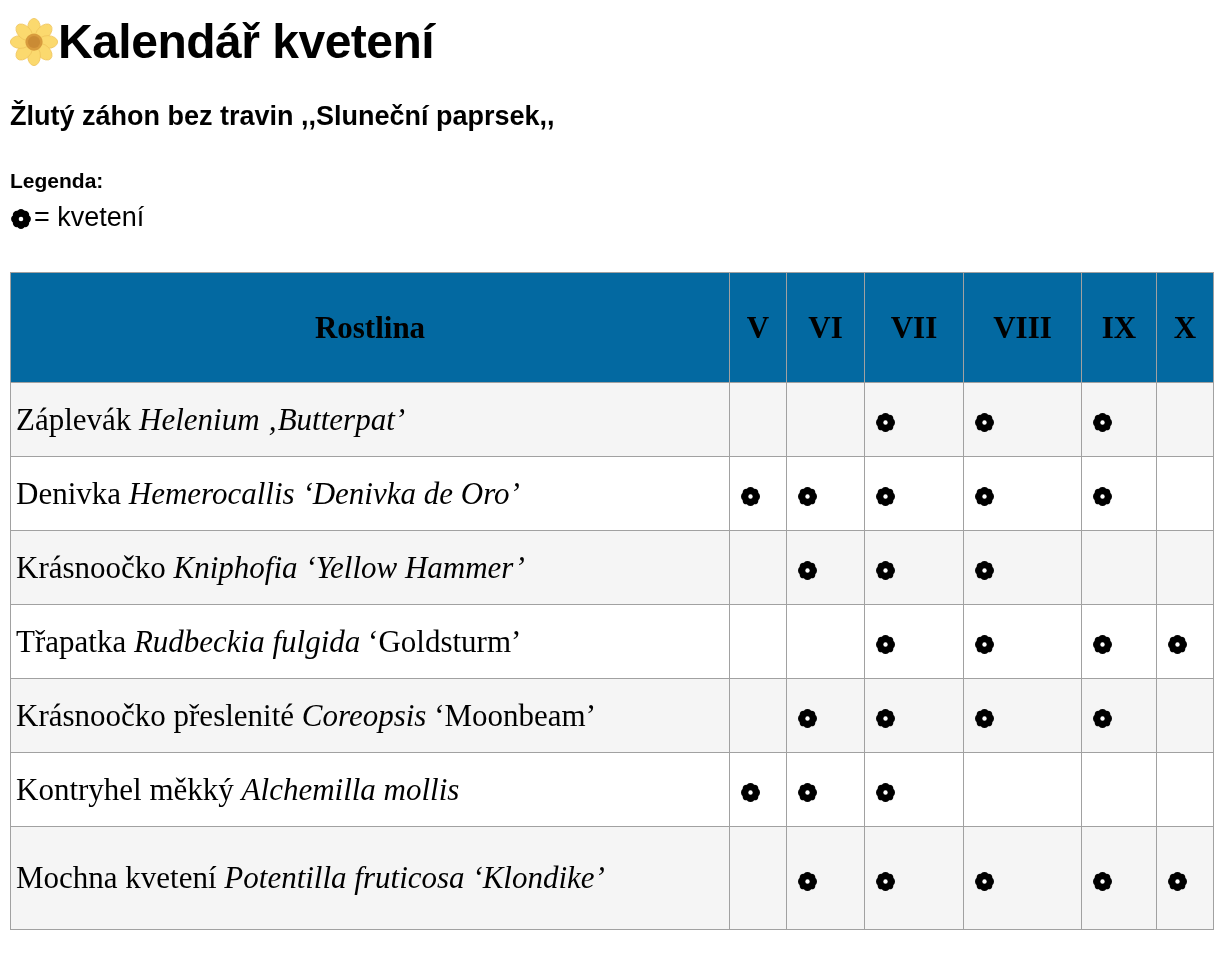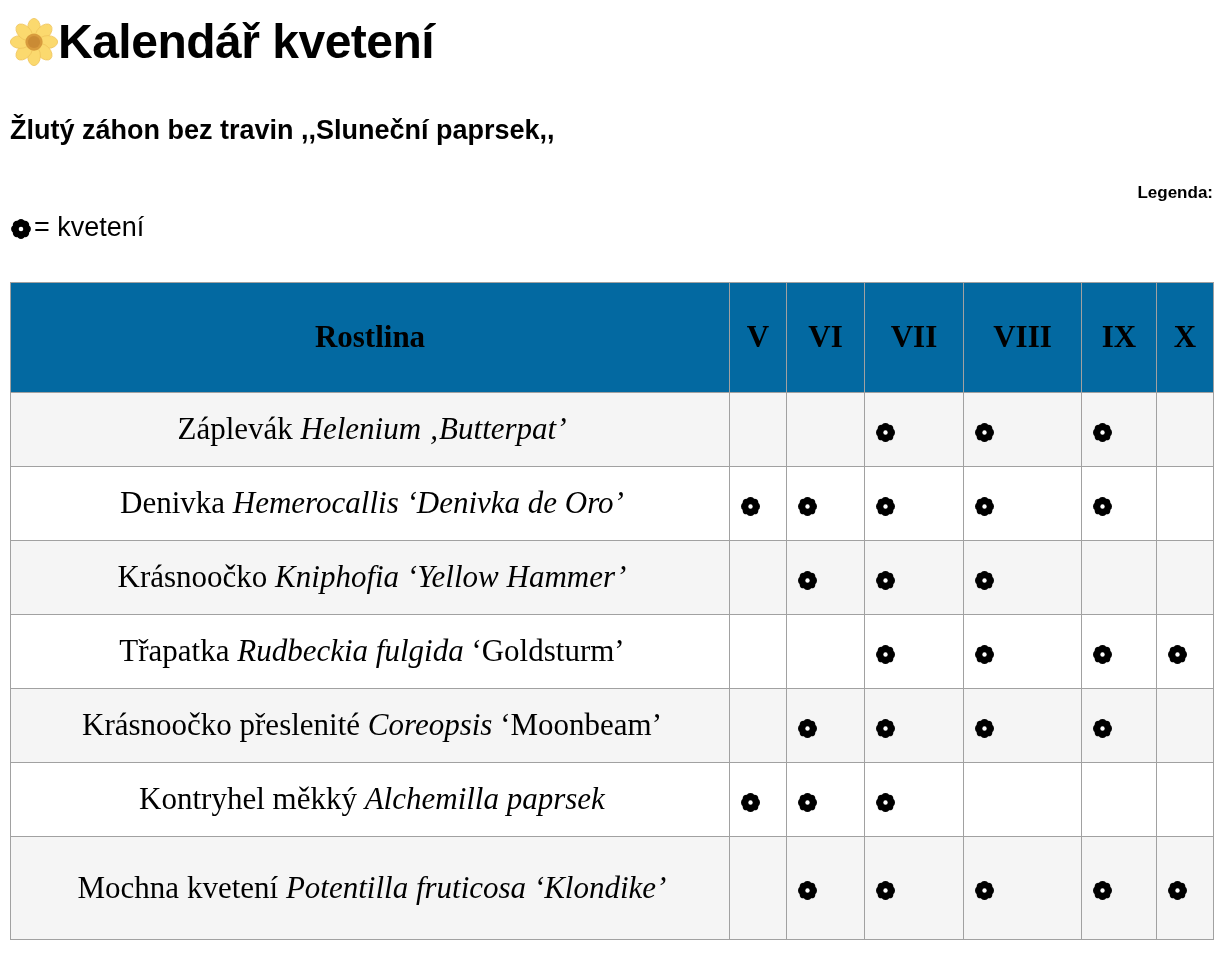--- a/index.html
+++ b/index.html
@@ -19,26 +19,26 @@
   h1.title{
     display:flex; align-items:center; gap:0;
     margin:14px 0 0 0;
     font-size:48px; font-weight:700; line-height:1.15;
     letter-spacing:-0.5px;
   }
   .title-flower{ width:48px; height:48px; flex:0 0 auto; display:inline-block; }
 
   
   .subtitle{
-    margin:46px 0 0 0;
+    margin:32px 0 0 0;
     font-size:27px; font-weight:700; line-height:1.15;
   }
   .legend-heading{
     margin:37px 0 0 0;
-    font-size:17px; font-weight:700; line-height:1.15;text-align:right;
+    font-size:21px; font-weight:700; line-height:1.15;
   }
   .legend-line{
     margin:9px 0 0 0;
     font-size:27px; line-height:1.15;
     display:flex; align-items:center; gap:2px;
   }
   .legend-line .florette{ width:22px; height:22px; }
 
   
   table.bloom{
@@ -59,21 +59,21 @@
     text-align:center; vertical-align:middle;
     background:#0369a1;
   }
   table.bloom tbody td{
     height:74px;
     font-size:31px;
     vertical-align:middle;
   }
   table.bloom tbody tr:nth-child(odd){ background:var(--alt-bg); }
   table.bloom tbody tr:last-child td{ height:103px; }
-  td.plant-cell{ text-align:center; padding-left:5px; }
+  td.plant-cell{ text-align:left; padding-left:5px; }
   td.month-cell{ text-align:left; padding-left:10px; }
   .italic{ font-style:italic; }
   .florette{ display:inline-block; vertical-align:middle; }
   td.month-cell .florette{ width:21px; height:21px; }
 </style>
 </head>
 <body>
 
 <div class="page">
 
@@ -427,21 +427,21 @@
       <circle cx="7.55" cy="7.55" r="4.5"></circle>
       <circle cx="12" cy="5.7" r="4.5"></circle>
       <circle cx="16.45" cy="7.55" r="4.5"></circle>
       <circle cx="12" cy="12" r="6"></circle>
     </g>
     <circle cx="12" cy="12" r="2.5" fill="#ffffff"></circle>
   </svg></td>
           <td class="month-cell"></td>
         </tr>
         <tr>
-          <td class="plant-cell"><span>Kontryhel měkký </span><span class="italic">Alchemilla paprsek</span></td>
+          <td class="plant-cell"><span>Kontryhel měkký </span><span class="italic">Alchemilla mollis</span></td>
           <td class="month-cell"><svg class="florette" viewBox="0 0 24 24" xmlns="http://www.w3.org/2000/svg" aria-hidden="true">
     <g fill="#000000">
       <circle cx="18.3" cy="12" r="4.5"></circle>
       <circle cx="16.45" cy="16.45" r="4.5"></circle>
       <circle cx="12" cy="18.3" r="4.5"></circle>
       <circle cx="7.55" cy="16.45" r="4.5"></circle>
       <circle cx="5.7" cy="12" r="4.5"></circle>
       <circle cx="7.55" cy="7.55" r="4.5"></circle>
       <circle cx="12" cy="5.7" r="4.5"></circle>
       <circle cx="16.45" cy="7.55" r="4.5"></circle>

